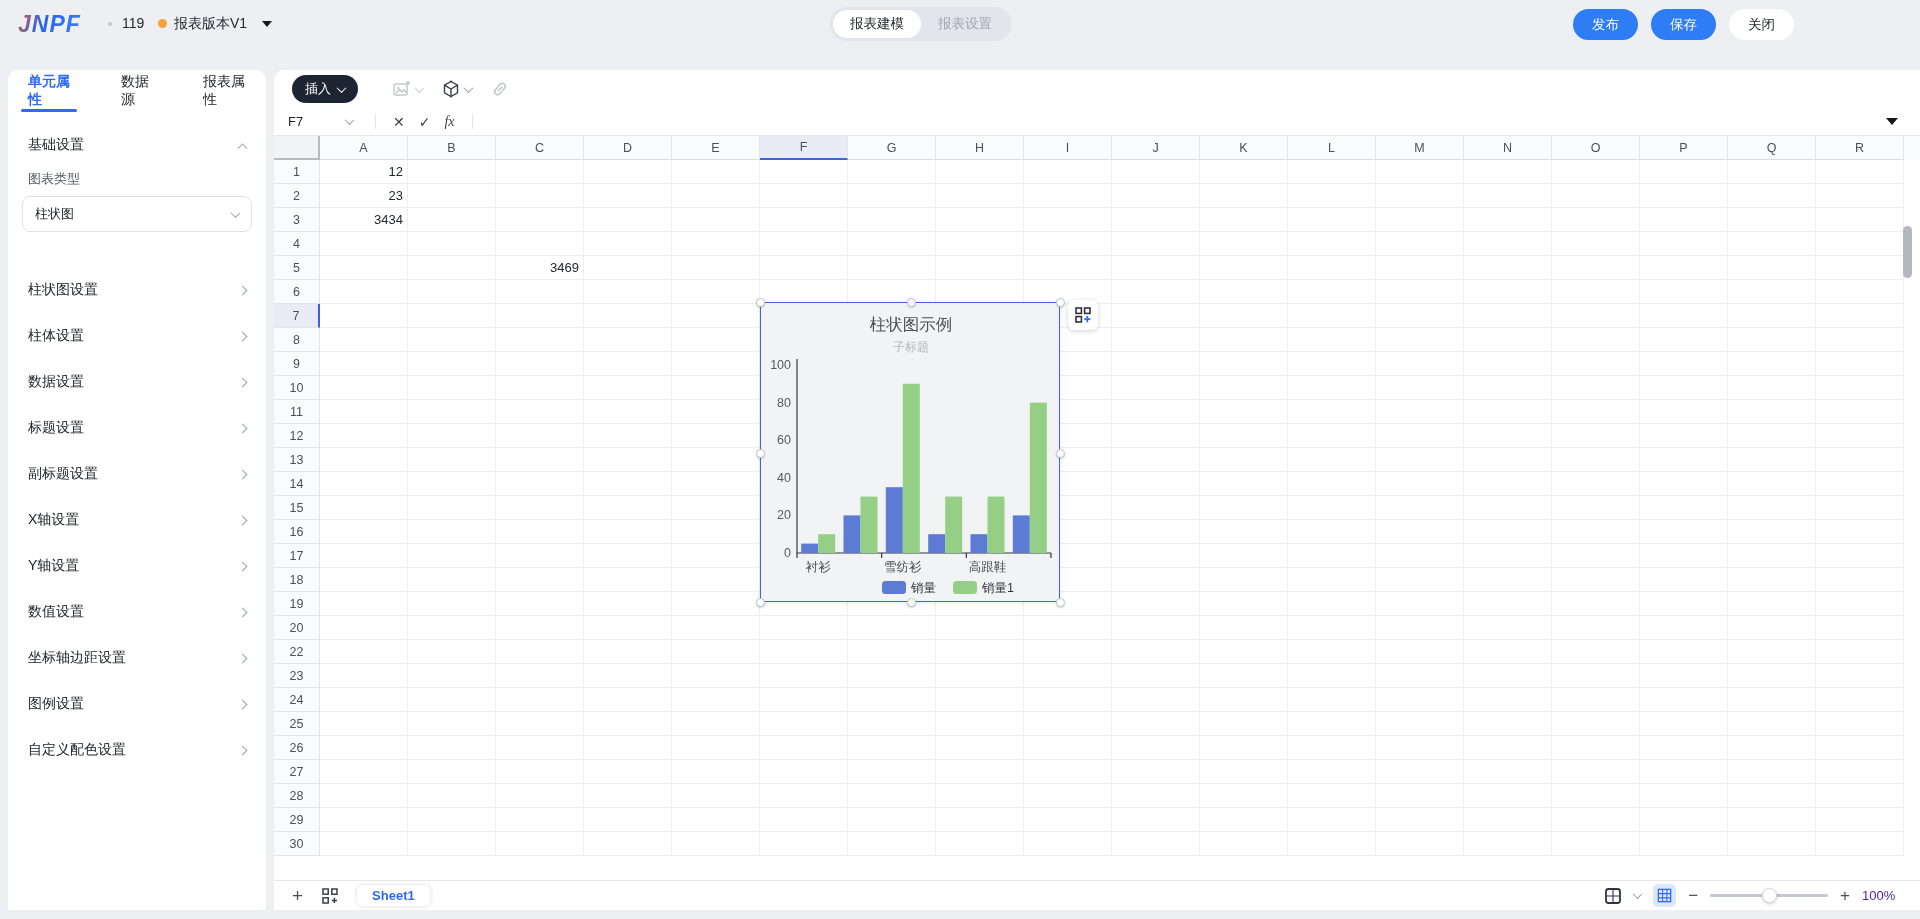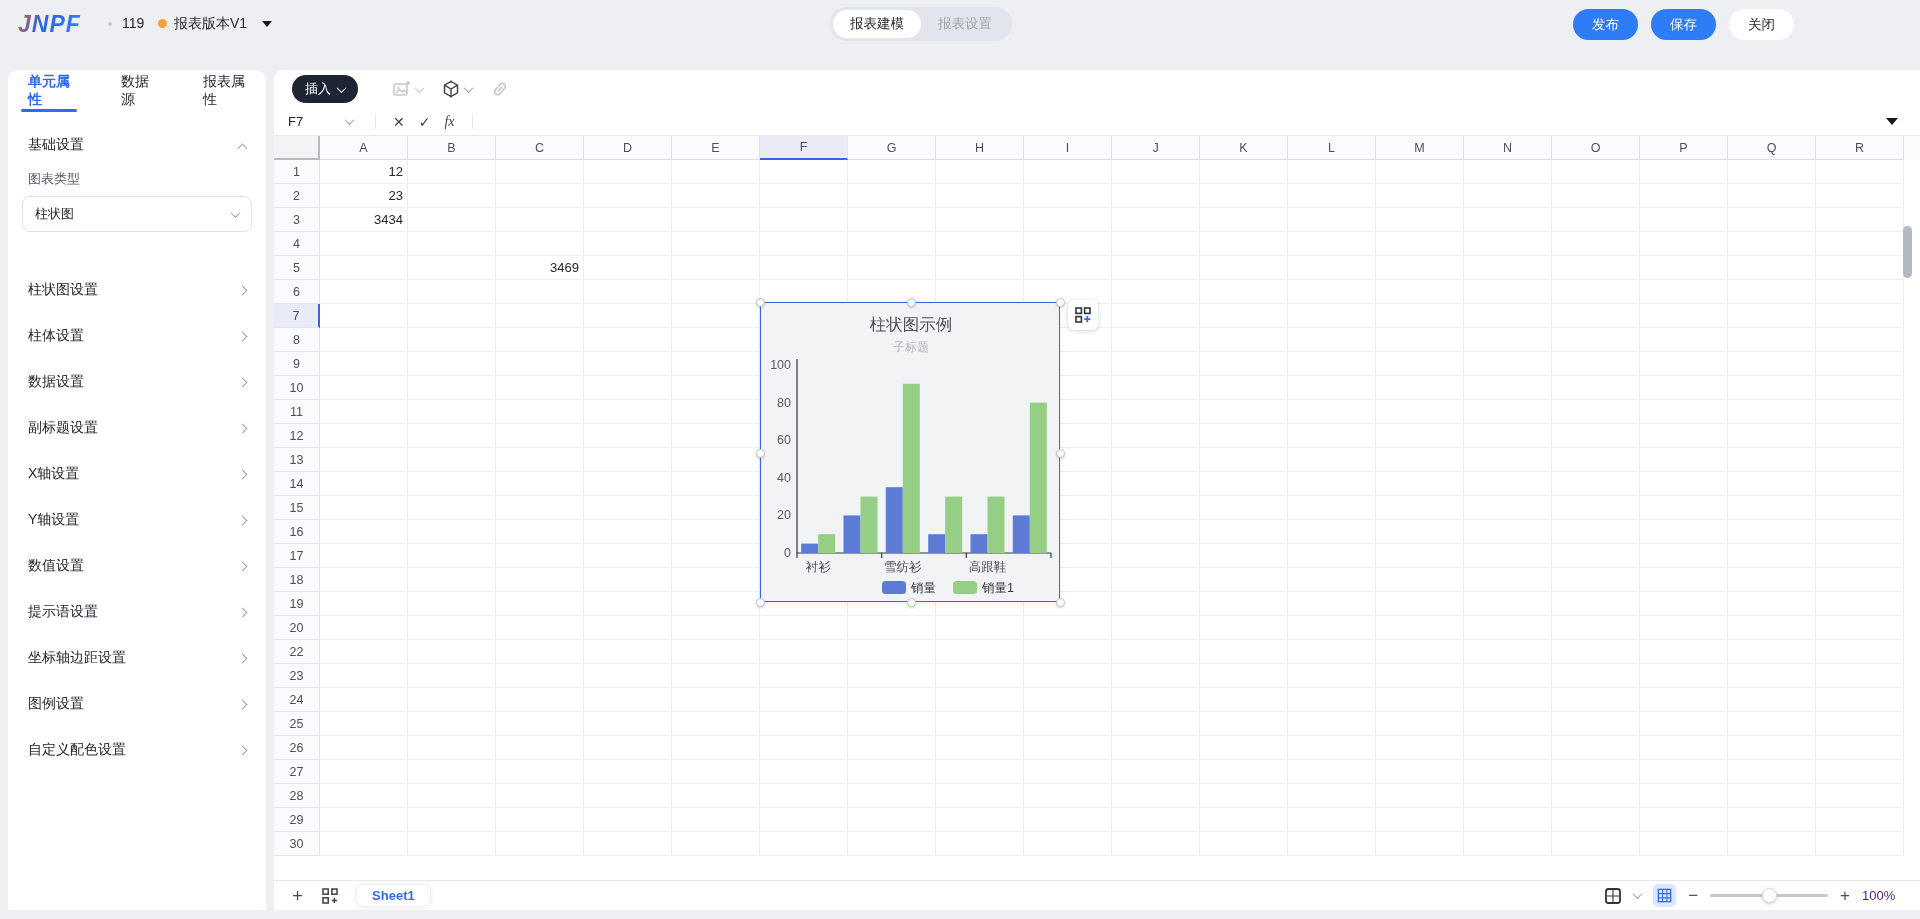--- a/index.html
+++ b/index.html
@@ -133,37 +133,37 @@
         </div>
         <div class="side-item">
           <span>柱体设置</span>
           <span class="chev right"></span>
         </div>
         <div class="side-item">
           <span>数据设置</span>
           <span class="chev right"></span>
         </div>
         <div class="side-item">
+          <span>标题设置</span>
+          <span class="chev right"></span>
+        </div>
+        <div class="side-item">
           <span>副标题设置</span>
           <span class="chev right"></span>
         </div>
         <div class="side-item">
           <span>X轴设置</span>
           <span class="chev right"></span>
         </div>
         <div class="side-item">
           <span>Y轴设置</span>
           <span class="chev right"></span>
         </div>
         <div class="side-item">
           <span>数值设置</span>
-          <span class="chev right"></span>
-        </div>
-        <div class="side-item">
-          <span>提示语设置</span>
           <span class="chev right"></span>
         </div>
         <div class="side-item">
           <span>坐标轴边距设置</span>
           <span class="chev right"></span>
         </div>
         <div class="side-item">
           <span>图例设置</span>
           <span class="chev right"></span>
         </div>

